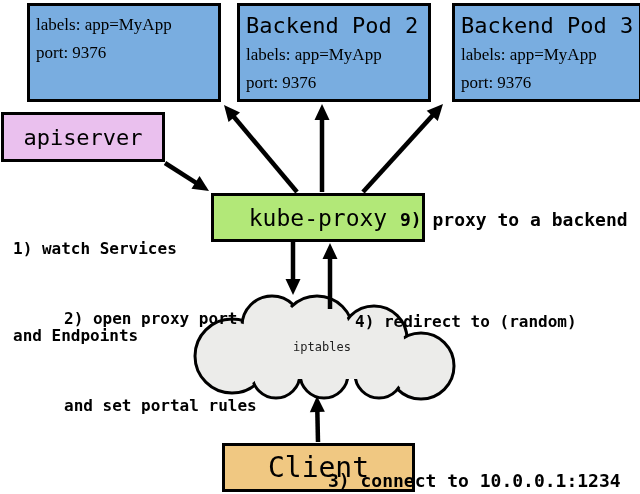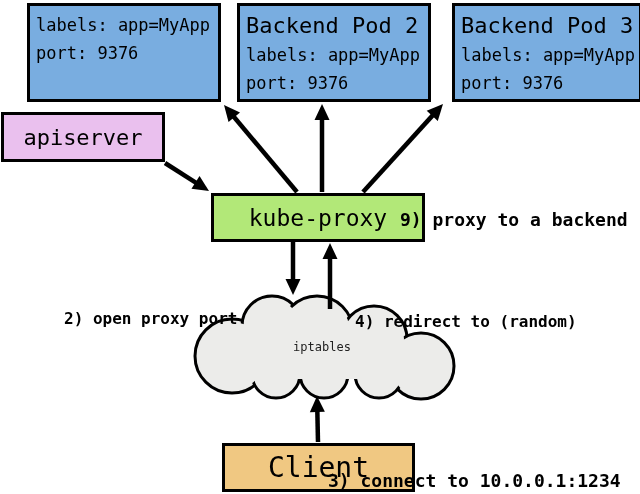--- a/index.html
+++ b/index.html
@@ -8,21 +8,21 @@
     font-family:"DejaVu Sans Mono", monospace;color:#000;
   }
   .node{
     position:absolute;box-sizing:border-box;border:3px solid var(--ink,#000);
   }
   .pod{
     width:194px;height:99px;top:3px;background:var(--pod-fill,#79ade0);
     padding:5px 0 0 6px;
   }
   .pod .pod-title{display:block;font-size:22px;line-height:30px;white-space:nowrap;}
-  .pod .pod-line{display:block;font-size:17px;line-height:28px;white-space:nowrap;}
+  .pod .pod-line{display:block;font-size:17px;line-height:28px;white-space:nowrap;font-family:Liberation Serif, serif;}
   .apiserver{
     left:1px;top:112px;width:164px;height:50px;background:var(--apiserver-fill,#eac0ee);
     display:flex;align-items:center;justify-content:center;font-size:22px;
   }
   .kubeproxy{
     left:211px;top:193px;width:214px;height:49px;background:var(--kube-fill,#b2e878);
     display:flex;align-items:center;justify-content:center;font-size:23px;
   }
   .client{
     left:222px;top:443px;width:193px;height:49px;background:var(--client-fill,#f0c882);
@@ -94,22 +94,27 @@
         <rect x="50" y="45" width="160" height="50"></rect>
       </g>
     </svg>
   </div>
   <div class="cloud-label">iptables</div>
 
   <div class="node client">
     <span>Client</span>
   </div>
 
+  <div class="note n16" style="left:13px;top:176px">
+    <div>1) watch Services</div>
+    <div>and Endpoints</div>
+  </div>
   <div class="note n16" style="left:64px;top:246px">
     <div>2) open proxy port</div>
+    <div>and set portal rules</div>
   </div>
   <div class="note n18" style="left:328px;top:408px">
     <div>3) connect to 10.0.0.1:1234</div>
   </div>
   <div class="note n16" style="left:355px;top:249px">
     <div>4) redirect to (random)</div>
   </div>
   <div class="note n18" style="left:400px;top:147px">
     <div>9) proxy to a backend</div>
   </div>

